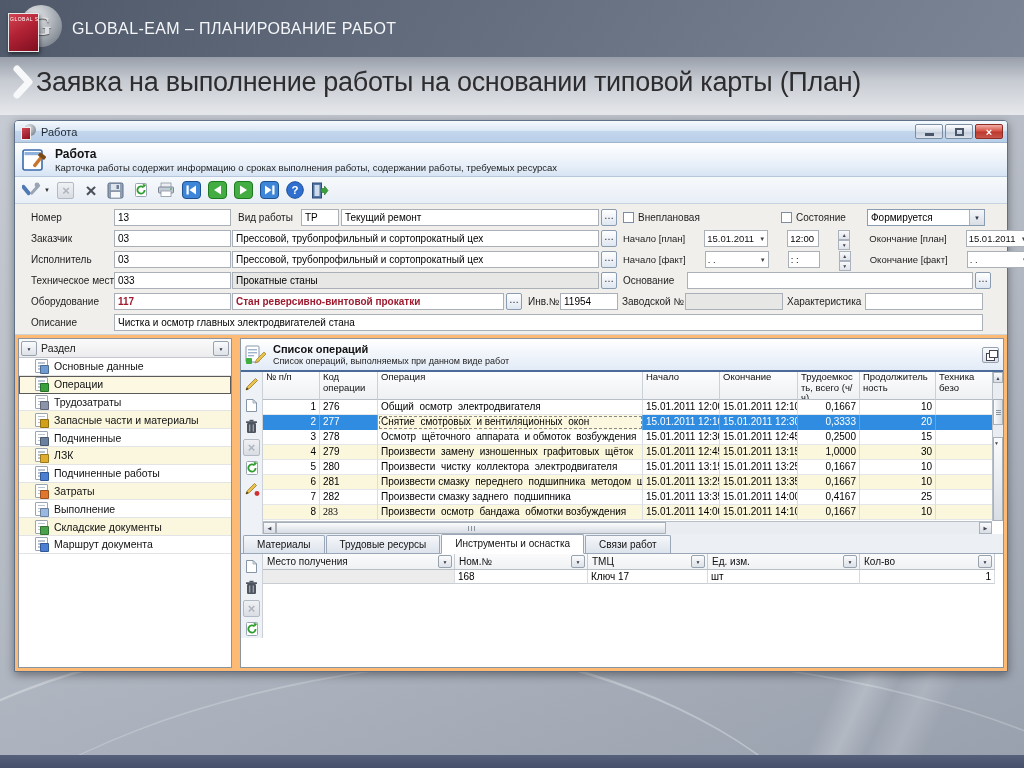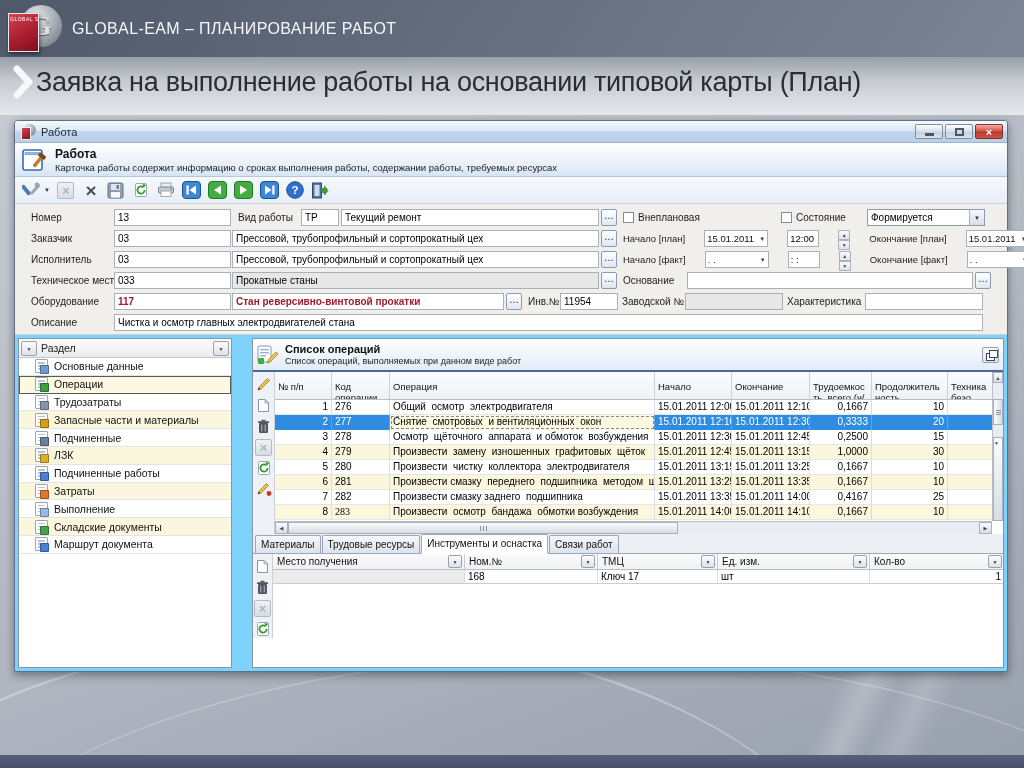--- a/index.html
+++ b/index.html
@@ -89,21 +89,21 @@
   .dcombo{height:17px;border:1px solid #aab0b7;background:#fff;display:inline-flex;align-items:center;
     justify-content:space-between;padding:0 2px;color:#111}
   .dcombo .arr{font-size:6px;color:#444;margin-left:3px}
   .tfld{height:17px;border:1px solid #aab0b7;background:#fff;line-height:15px;padding:0 2px}
   .spin{display:inline-flex;flex-direction:column;width:12px;height:17px}
   .spin i{flex:1;font-style:normal;font-size:5px;line-height:8px;text-align:center;color:#445;
     background:linear-gradient(#f8f9fb,#dfe3e9);border:1px solid #aab2bd}
   .w64{width:64px}.w32{width:32px}
 
   
-  .content{position:absolute;left:0;right:0;top:214px;bottom:0;display:flex;padding:3px;background:#7dd3fc;gap:20px}
+  .content{position:absolute;left:0;right:0;top:214px;bottom:0;display:flex;padding:3px;background:#fdba74;gap:8px}
   .sidebar{width:214px;background:#fff;border:1px solid #8a95a3;display:flex;flex-direction:column}
   .tree-head{height:19px;display:flex;align-items:center;background:linear-gradient(#fbfbfc,#ececee);
     border-bottom:1px solid #c3c7cd;padding:0 2px;gap:4px}
   .ddbtn{width:16px;height:15px;border:1px solid #98a2ae;border-radius:2px;background:linear-gradient(#fafbfc,#dde2e8);
     font-size:5px;text-align:center;line-height:14px;color:#334}
   .tree-title{flex:1;font-size:10.5px;color:#222}
   .tree-item{height:17.8px;display:flex;align-items:center;gap:6px;padding:0 2px 0 16px;border-bottom:1px solid #e3e4e6;font-size:10.5px;color:#111}
   .tree-item.alt{background:#fbf7de}
   .tree-item.selected{outline:1px solid #5a5a5a;outline-offset:-1px;background:#fcf8e2}
   .tico{width:13px;height:14px;min-width:13px;background:#fff;border:1px solid #9aa4b2;border-radius:1px;position:relative}
@@ -122,21 +122,21 @@
   .cascadebtn::before{content:"";position:absolute;left:3px;top:5px;width:7px;height:6px;border:1px solid #445;background:#fff}
   .cascadebtn::after{content:"";position:absolute;left:6px;top:2px;width:7px;height:6px;border:1px solid #445;background:#fff}
 
   .ops-body{height:162px;display:flex}
   .vtools{width:22px;background:#eef1f5;border-right:1px solid #ccd1d8;display:flex;flex-direction:column;
     align-items:center;padding-top:3px;gap:3px}
   .vt{width:19px;height:18px;display:flex;align-items:center;justify-content:center}
   .ops-table{position:relative;flex:1;overflow:hidden;background:#fff}
   .thead{display:flex;width:735px}
   .hc{height:28px;border-right:1px solid #ccd1d7;border-bottom:1px solid #b8bec6;
-    background:linear-gradient(#fdfdfe,#eef0f3);font-size:9.5px;line-height:10.5px;padding:10px 3px;
+    background:linear-gradient(#fdfdfe,#eef0f3);font-size:9.5px;line-height:10.5px;padding:0 3px;
     overflow:hidden;overflow-wrap:anywhere;color:#111}
   .dr{display:flex;width:735px;height:15px;border-bottom:1px solid #e4e6ea;background:#fff}
   .dr.alt{background:#fbf7dd}
   .dc{height:15px;border-right:1px solid #dadde2;font-size:10px;line-height:14px;padding:0 3px;
     white-space:pre;overflow:hidden;color:#000}
   .ar{text-align:right}
   .dr.sel .dc{background:#2f8ce0;color:#fff;border-right-color:#5aa5e8}
   .dr.sel .dc.edit{background:#fcf8e0;color:#000;outline:1px dashed #888;outline-offset:-2px}
   .vscroll{position:absolute;right:0;top:0;bottom:13px;width:11px;background:#e9edf2;border-left:1px solid #b9bfc7;
     display:flex;flex-direction:column}
@@ -148,21 +148,21 @@
   .vscroll .sb.bottom{margin-top:auto}
   .hscroll{position:absolute;left:0;right:11px;bottom:0;height:13px;background:#e9edf2;border-top:1px solid #b9bfc7;display:flex}
   .hs{width:13px;height:12px;background:linear-gradient(#fafbfc,#d8dde4);border:1px solid #a8b0ba;font-size:5px;
     line-height:11px;text-align:center;color:#445}
   .hthumb{width:390px;height:12px;background:linear-gradient(#fafbfc,#d8dde4);border:1px solid #a8b0ba;
     display:flex;align-items:center;justify-content:center;gap:2px}
   .hthumb i{width:1px;height:5px;background:#8a93a0;display:block}
   .hscroll .hs.right{margin-left:auto}
 
   .tabs{height:20px;display:flex;align-items:flex-end;background:#eceff3;border-bottom:1px solid #9aa7b8;padding-left:2px}
-  .tab{height:18px;line-height:17px;padding:0 5px;font-size:10px;color:#111;margin-right:1px;
+  .tab{height:18px;line-height:17px;padding:0 13px;font-size:10px;color:#111;margin-right:1px;
     border:1px solid #9aa7b8;border-bottom:none;border-radius:2px 2px 0 0;background:linear-gradient(#f5f7fa,#dde3ec)}
   .tab.active{height:20px;background:#fff;margin-bottom:-1px;border-bottom:1px solid #fff}
 
   .bottom{display:flex;min-height:84px}
   .btable{flex:1}
   .bhead{display:flex}
   .bh{height:16px;display:flex;align-items:center;justify-content:space-between;gap:2px;padding:0 2px 0 4px;
     border-right:1px solid #c6ccd3;border-bottom:1px solid #b8bec6;background:linear-gradient(#fbfbfc,#eff1f3);
     font-size:10px;color:#111;overflow:hidden;white-space:nowrap}
   .fbtn{width:14px;height:13px;min-width:14px;border:1px solid #98a2ae;border-radius:2px;font-size:5px;line-height:12px;

